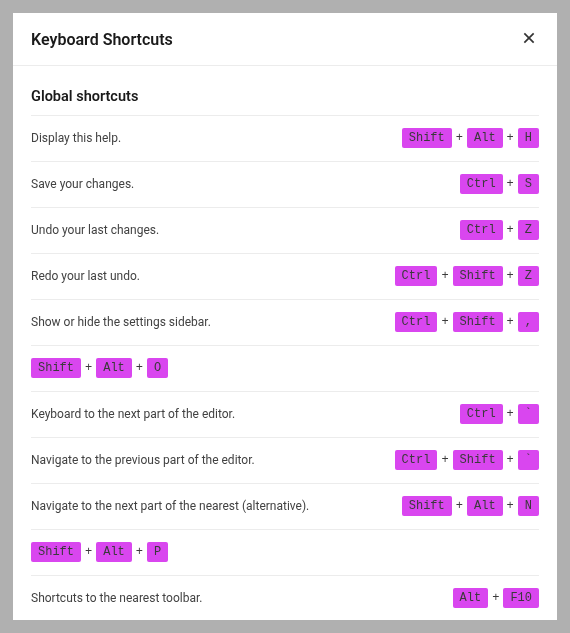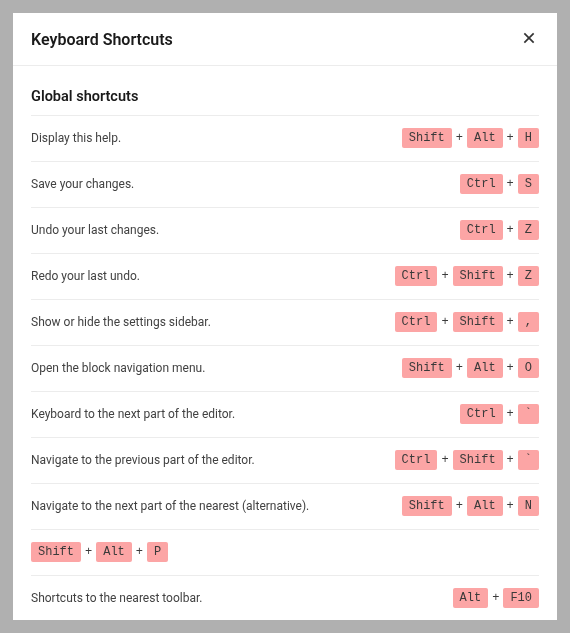--- a/index.html
+++ b/index.html
@@ -79,21 +79,21 @@
       font-size: 12px;
       color: #424242;
     }
     .shortcut-keys {
       display: flex;
       align-items: center;
       gap: 4px;
       font-family: ui-monospace, SFMono-Regular, "SF Mono", Consolas, "Liberation Mono", Menlo, monospace;
     }
     .key {
-      background: #fca5a5;
+      background: #d946ef;
       color: #3a3a3a;
       padding: 3px 7px;
       font-size: 12px;
       border-radius: 2px;
       min-width: 14px;
       text-align: center;
     }
     .plus {
       font-size: 12px;
       color: #3a3a3a;
@@ -158,21 +158,20 @@
           <span class="shortcut-desc">Show or hide the settings sidebar.</span>
           <span class="shortcut-keys">
             <span class="key">Ctrl</span>
             <span class="plus">+</span>
             <span class="key">Shift</span>
             <span class="plus">+</span>
             <span class="key">,</span>
           </span>
         </li>
         <li class="shortcut-row">
-          <span class="shortcut-desc">Open the block navigation menu.</span>
           <span class="shortcut-keys">
             <span class="key">Shift</span>
             <span class="plus">+</span>
             <span class="key">Alt</span>
             <span class="plus">+</span>
             <span class="key">O</span>
           </span>
         </li>
         <li class="shortcut-row">
           <span class="shortcut-desc">Keyboard to the next part of the editor.</span>

